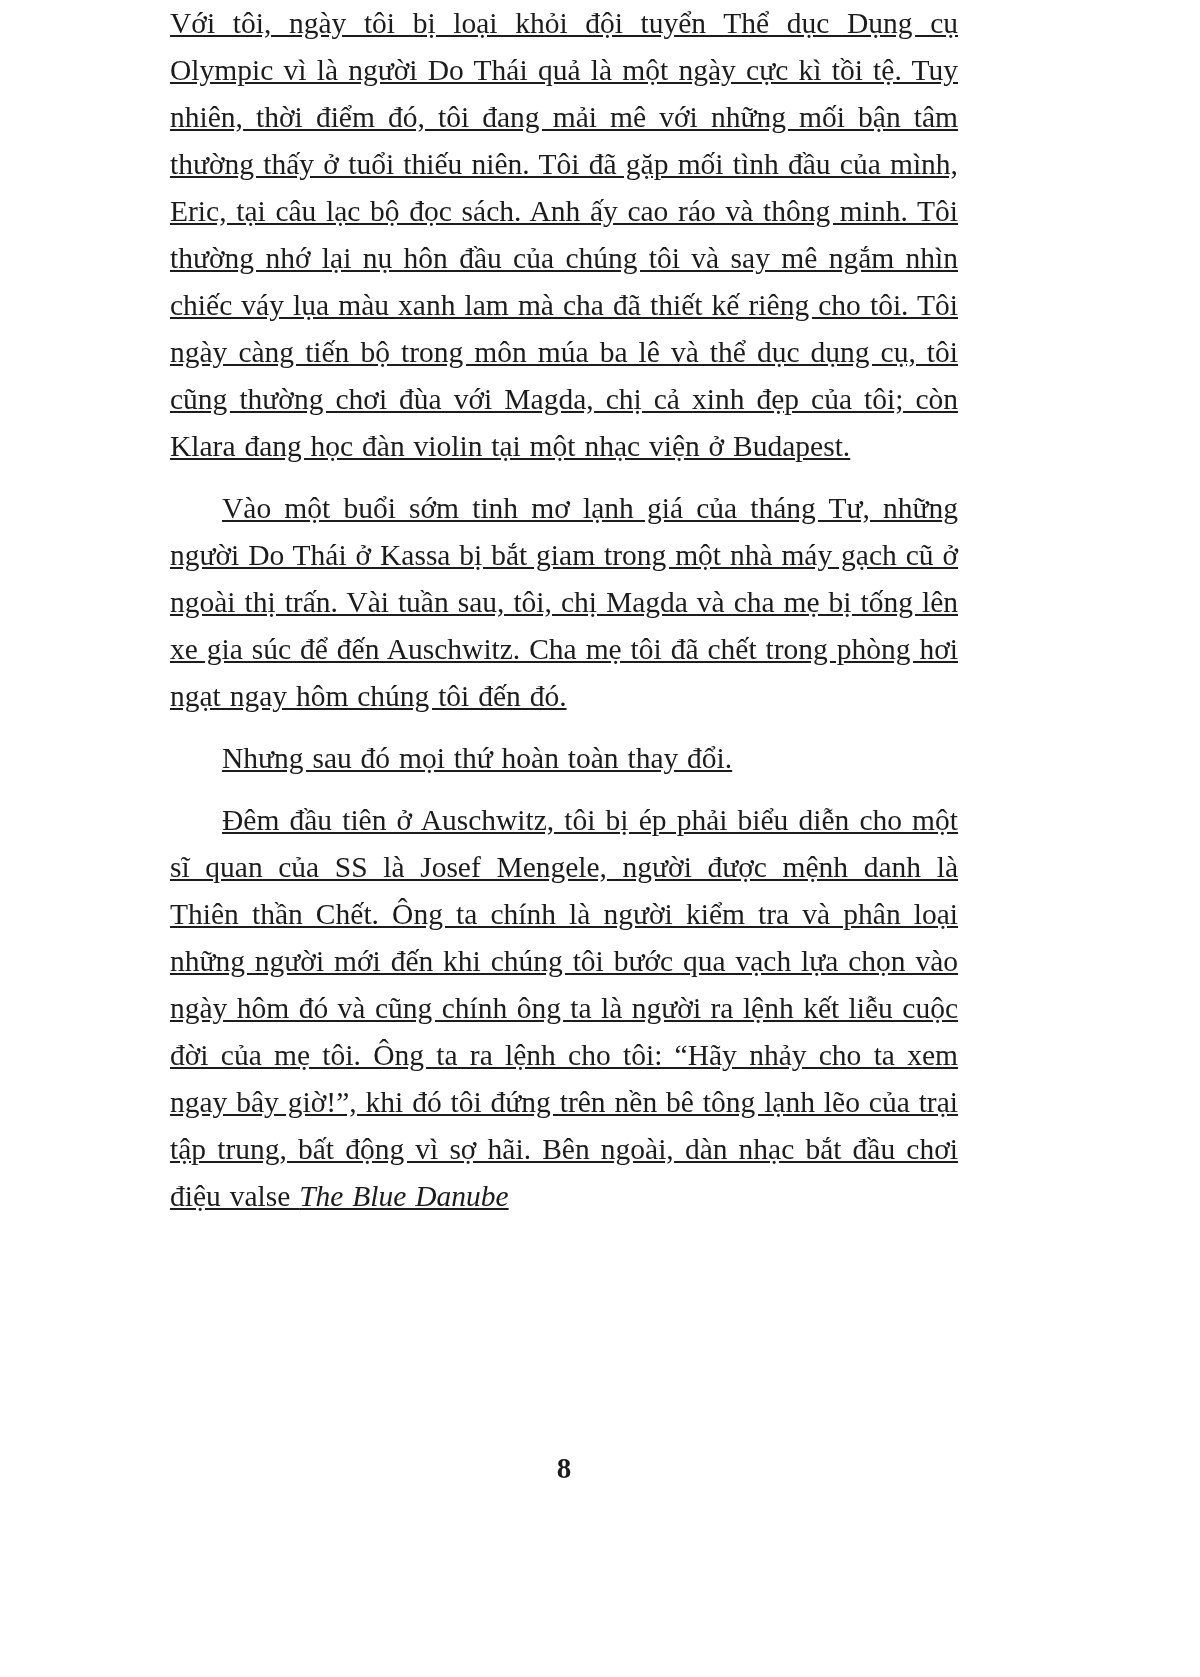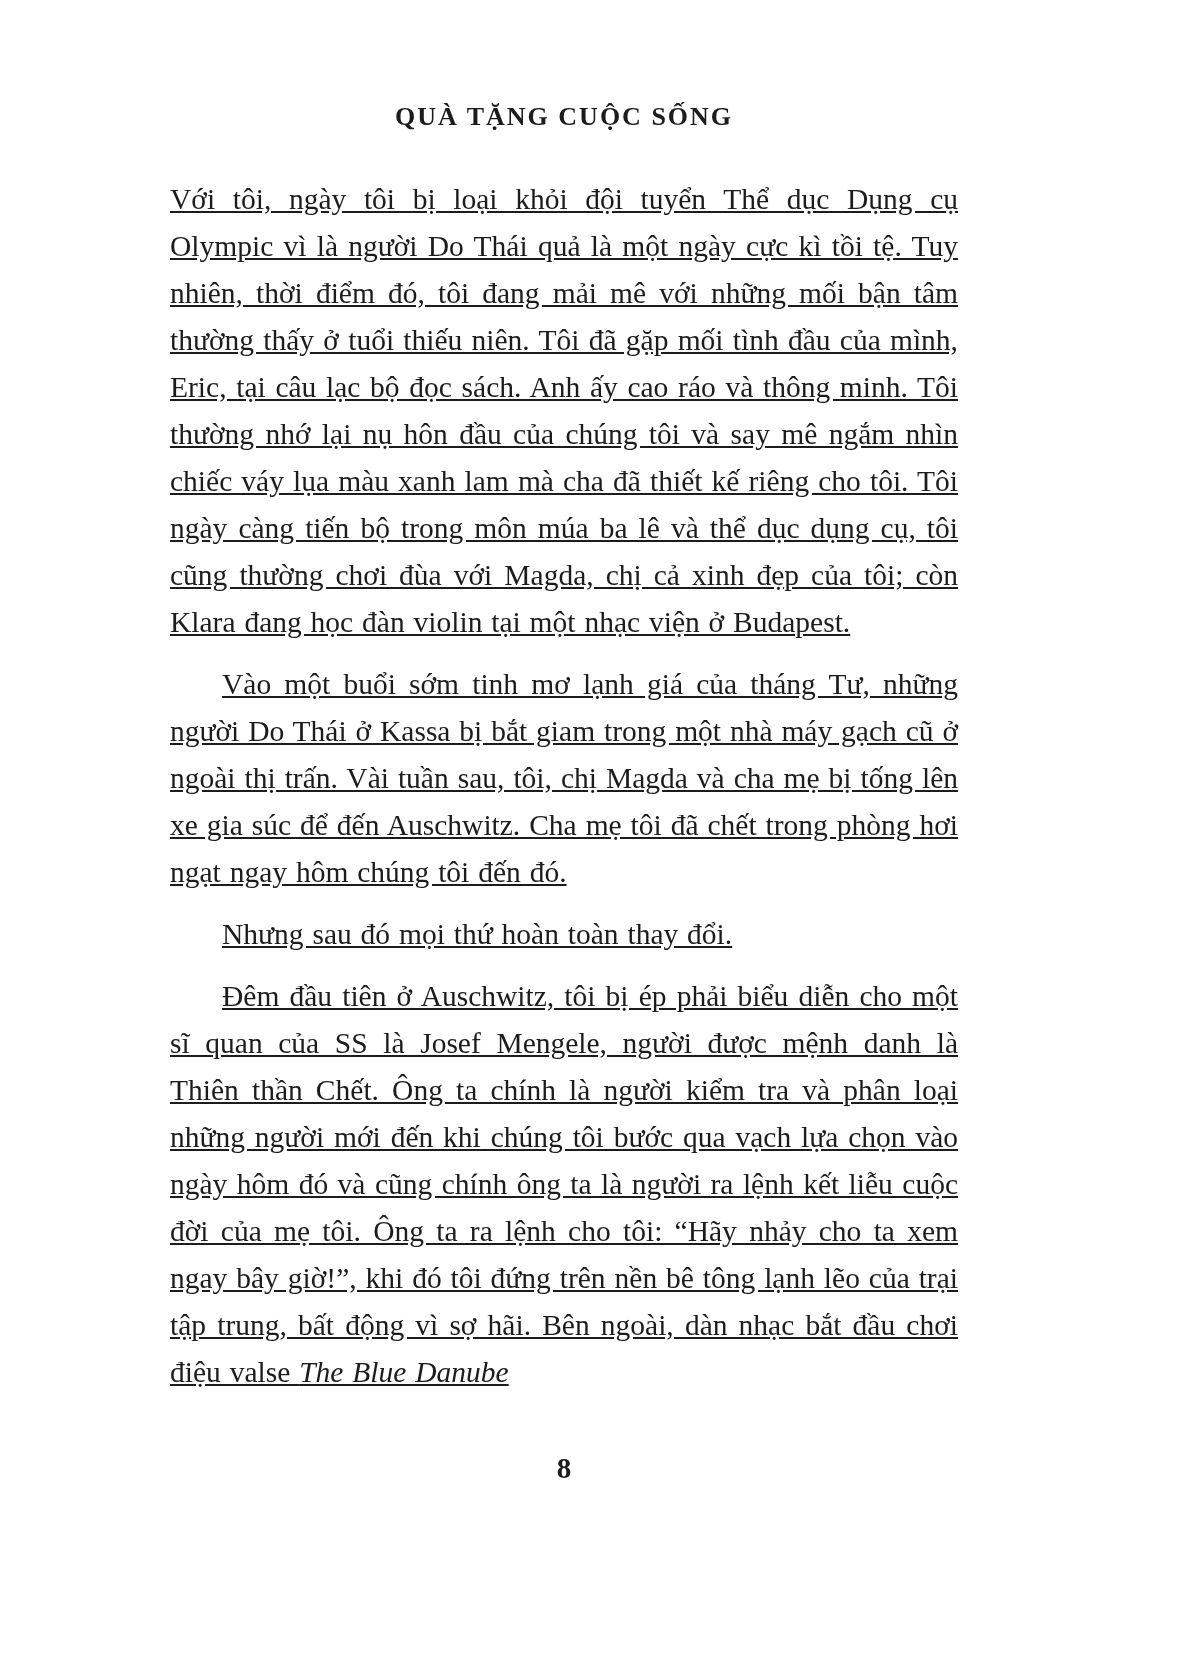--- a/index.html
+++ b/index.html
@@ -56,21 +56,20 @@
     text-align: center;
     font-size: 29px;
     font-weight: bold;
     color: #1c1c1c;
   }
 </style>
 </head>
 <body>
 
 <div class="page">
-  <div class="running-header">QUÀ TẶNG CUỘC SỐNG</div>
 
   <div class="body-text">
       <p class="para"><span>Với tôi, ngày tôi bị loại khỏi đội tuyển Thể dục Dụng cụ Olympic vì là người Do Thái quả là một ngày cực kì tồi tệ. Tuy nhiên, thời điểm đó, tôi đang mải mê với những mối bận tâm thường thấy ở tuổi thiếu niên. Tôi đã gặp mối tình đầu của mình, Eric, tại câu lạc bộ đọc sách. Anh ấy cao ráo và thông minh. Tôi thường nhớ lại nụ hôn đầu của chúng tôi và say mê ngắm nhìn chiếc váy lụa màu xanh lam mà cha đã thiết kế riêng cho tôi. Tôi ngày càng tiến bộ trong môn múa ba lê và thể dục dụng cụ, tôi cũng thường chơi đùa với Magda, chị cả xinh đẹp của tôi; còn Klara đang học đàn violin tại một nhạc viện ở Budapest.</span></p>
       <p class="para indent"><span>Vào một buổi sớm tinh mơ lạnh giá của tháng Tư, những người Do Thái ở Kassa bị bắt giam trong một nhà máy gạch cũ ở ngoài thị trấn. Vài tuần sau, tôi, chị Magda và cha mẹ bị tống lên xe gia súc để đến Auschwitz. Cha mẹ tôi đã chết trong phòng hơi ngạt ngay hôm chúng tôi đến đó.</span></p>
       <p class="para indent"><span>Nhưng sau đó mọi thứ hoàn toàn thay đổi.</span></p>
       <p class="para indent"><span>Đêm đầu tiên ở Auschwitz, tôi bị ép phải biểu diễn cho một sĩ quan của SS là Josef Mengele, người được mệnh danh là Thiên thần Chết. Ông ta chính là người kiểm tra và phân loại những người mới đến khi chúng tôi bước qua vạch lựa chọn vào ngày hôm đó và cũng chính ông ta là người ra lệnh kết liễu cuộc đời của mẹ tôi. Ông ta ra lệnh cho tôi: “Hãy nhảy cho ta xem ngay bây giờ!”, khi đó tôi đứng trên nền bê tông lạnh lẽo của trại tập trung, bất động vì sợ hãi. Bên ngoài, dàn nhạc bắt đầu chơi điệu valse </span><span class="italic">The Blue Danube</span></p>
     </div>
 
   <div class="page-number">8</div>
 </div>

